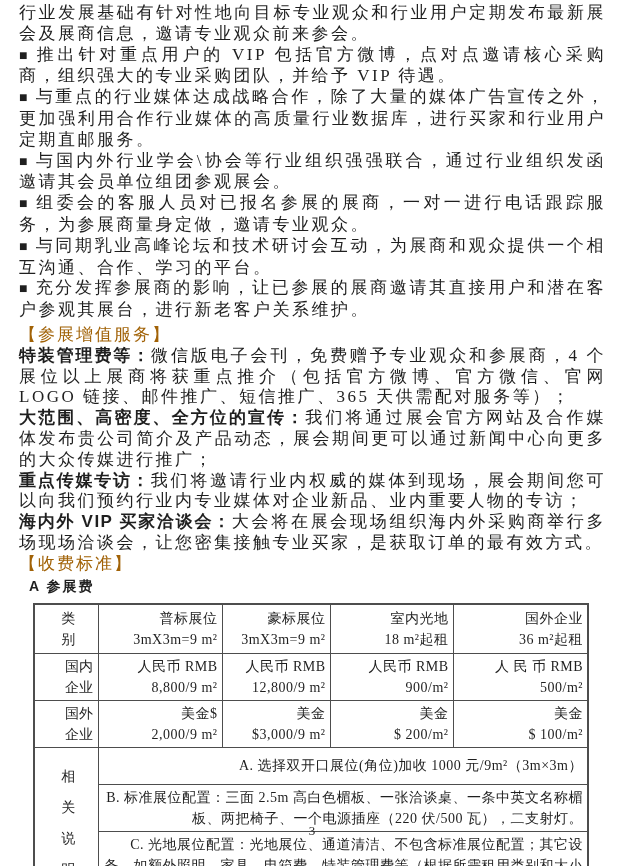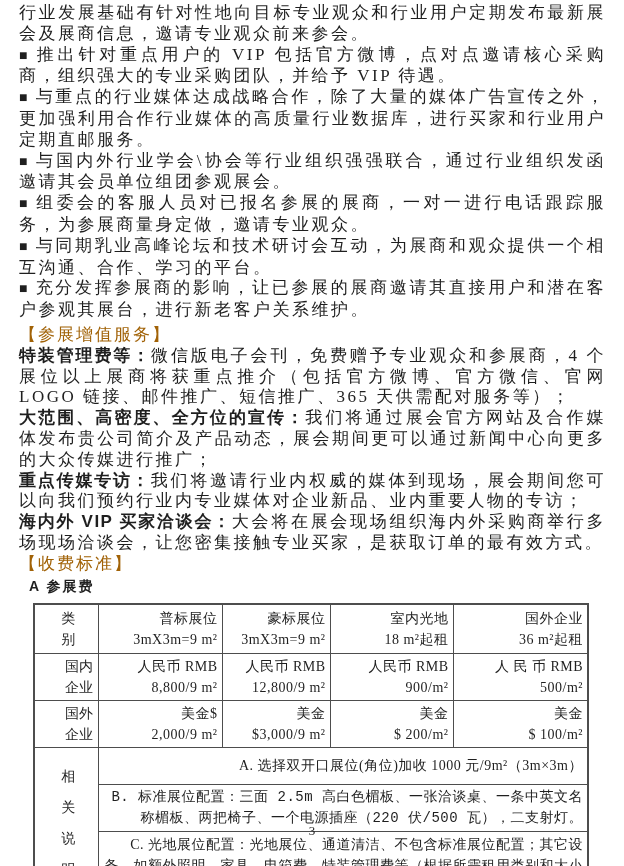--- a/index.html
+++ b/index.html
@@ -54,21 +54,21 @@
     vertical-align: middle;
     font-size: 14px;
     line-height: 21px;
     letter-spacing: 0.5px;
     padding: 2px 4px;
   }
   tr.r-header { height: 49px; }
   tr.r-money1 { height: 47px; }
   tr.r-money2 { height: 45px; }
   tr.r-note-a { height: 37px; }
-  tr.r-note-b { height: 39px; font-family: Liberation Mono, monospace; }
+  tr.r-note-b { height: 39px; }
   tr.r-note-c { height: 57px; }
   .narrow { word-break: break-all; margin: 0 auto; letter-spacing: 0; }
   .w1 { width: 18px; }
   .w2 { width: 34px; margin-left: 20px; }
   .spread { line-height: 31px; }
   td.note {
     text-align: left;
     line-height: 19px;
     padding: 1px 4px 1px 7px;
     letter-spacing: 0.3px;

